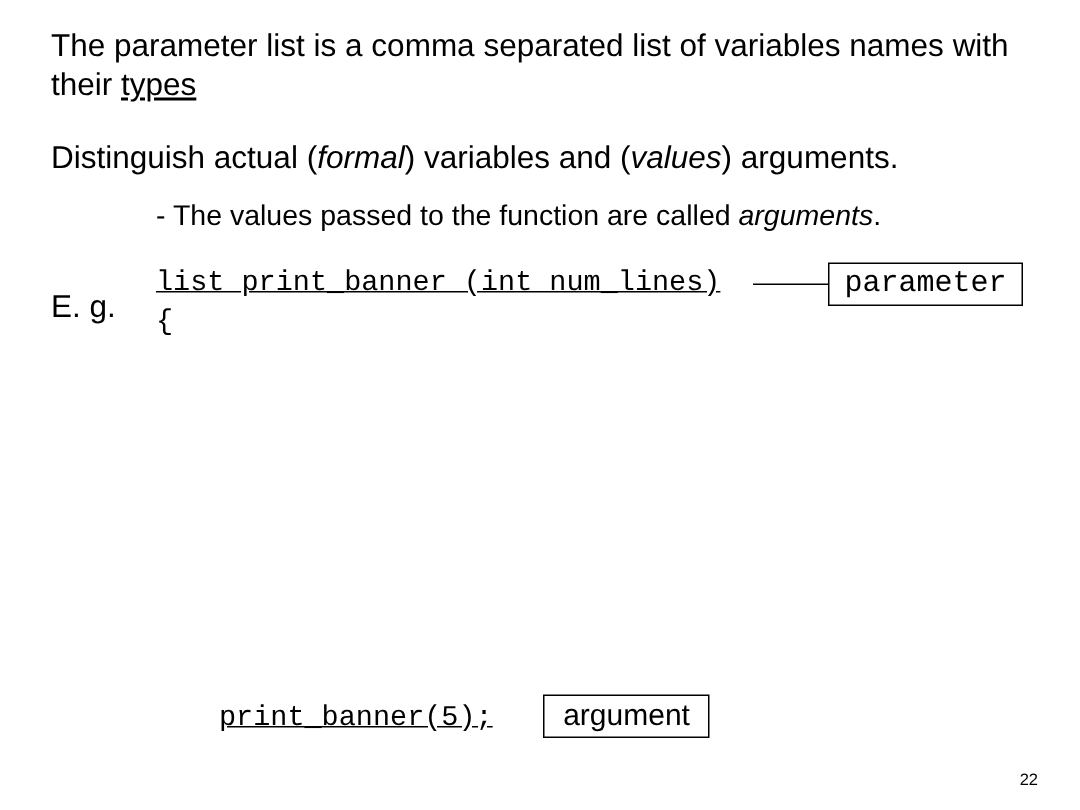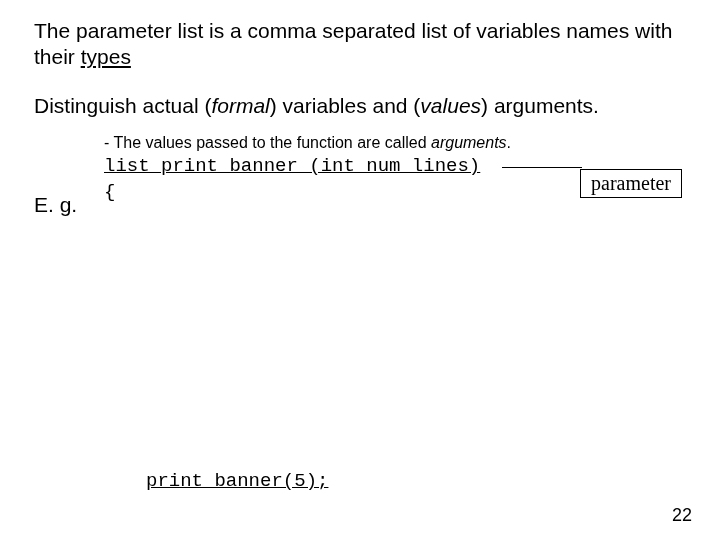--- a/index.html
+++ b/index.html
@@ -3,30 +3,30 @@
 <meta charset="utf-8">
 <style>
   * { margin: 0; padding: 0; box-sizing: border-box; }
   html, body { width: 720px; height: 540px; background: #fff; font-family: Arial, Helvetica, sans-serif; color: #000; }
   .slide { position: relative; width: 720px; height: 540px; padding: 18px 20px 0 34px; }
   .para { font-size: 21px; line-height: 1.25; margin-bottom: 22px; }
   .para.last { margin-bottom: 14px; }
   .row { display: flex; align-items: flex-start; }
   .eg-label { font-size: 21px; width: 70px; flex: 0 0 70px; padding-top: 60px; }
   .eg-body { flex: 1; }
-  .sub { font-size: 16px; line-height: 1.25; }
+  .sub { font-size: 19px; line-height: 1.25; margin-bottom: 18px; }
   .codewrap { position: relative; }
   .code { font-family: "Courier New", Courier, monospace; font-size: 19px; line-height: 1.4; white-space: pre; }
   .uline { text-decoration: underline; }
-  .parambox { position: absolute; right: 18px; top: 16px; border: 1px solid #000; padding: 2px 10px; font-size: 20px; font-family: Liberation Serif, serif; background: #fff; text-align: center; }
+  .parambox { position: absolute; right: 18px; top: 0px; border: 1px solid #000; padding: 2px 10px; font-size: 20px; font-family: Liberation Mono, monospace; background: #fff; text-align: center; }
   .paramline { position: absolute; top: 14px; right: 118px; width: 80px; height: 1px; background: #000; }
   .argrow { position: absolute; left: 146px; bottom: 48px; display: flex; align-items: center; gap: 34px; }
   .argcode { font-family: "Courier New", Courier, monospace; font-size: 19px; text-decoration: underline; }
   .argbox { border: 1px solid #000; padding: 2px 12px; font-size: 20px; }
-  .pagenum { position: absolute; right: 28px; bottom: 14px; font-size: 18px; }
+  .pagenum { position: absolute; right: 28px; bottom: 14px; font-size: 11px; }
   em, i { font-style: italic; }
 </style>
 </head>
 <body>
 
 <div class="slide">
 
   <p class="para">
     <span>The parameter list is a comma separated list of variables names with their </span><span class="uline">types</span>
   </p>
@@ -46,16 +46,17 @@
         <div class="code"><span class="uline">list print_banner (int num_lines)</span>
 <span>{</span></div>
         <div class="paramline"></div>
         <div class="parambox">parameter</div>
       </div>
     </div>
   </div>
 
   <div class="argrow">
     <span class="argcode">print_banner(5);</span>
+    <span class="argbox">argument</span>
   </div>
 
   <div class="pagenum">22</div>
 </div>
 
 </body></html>

